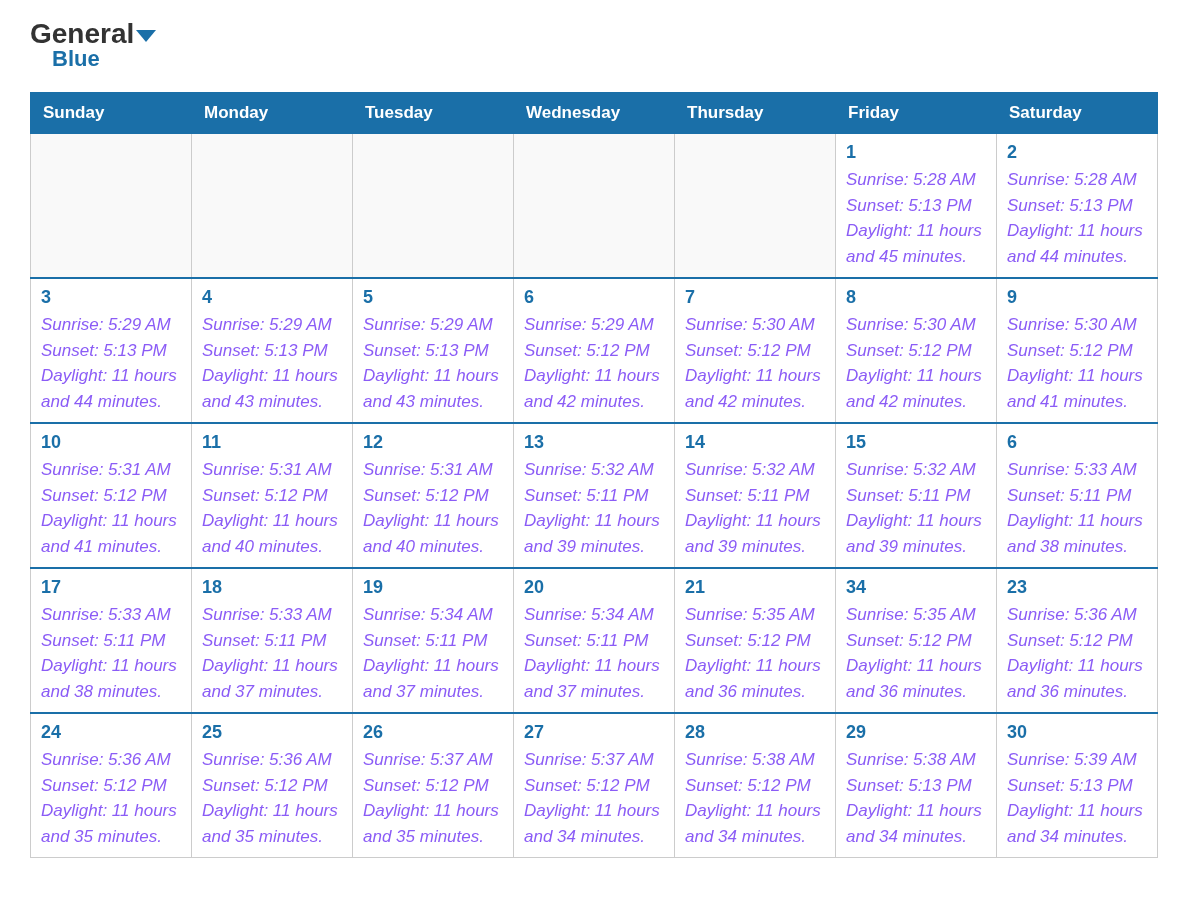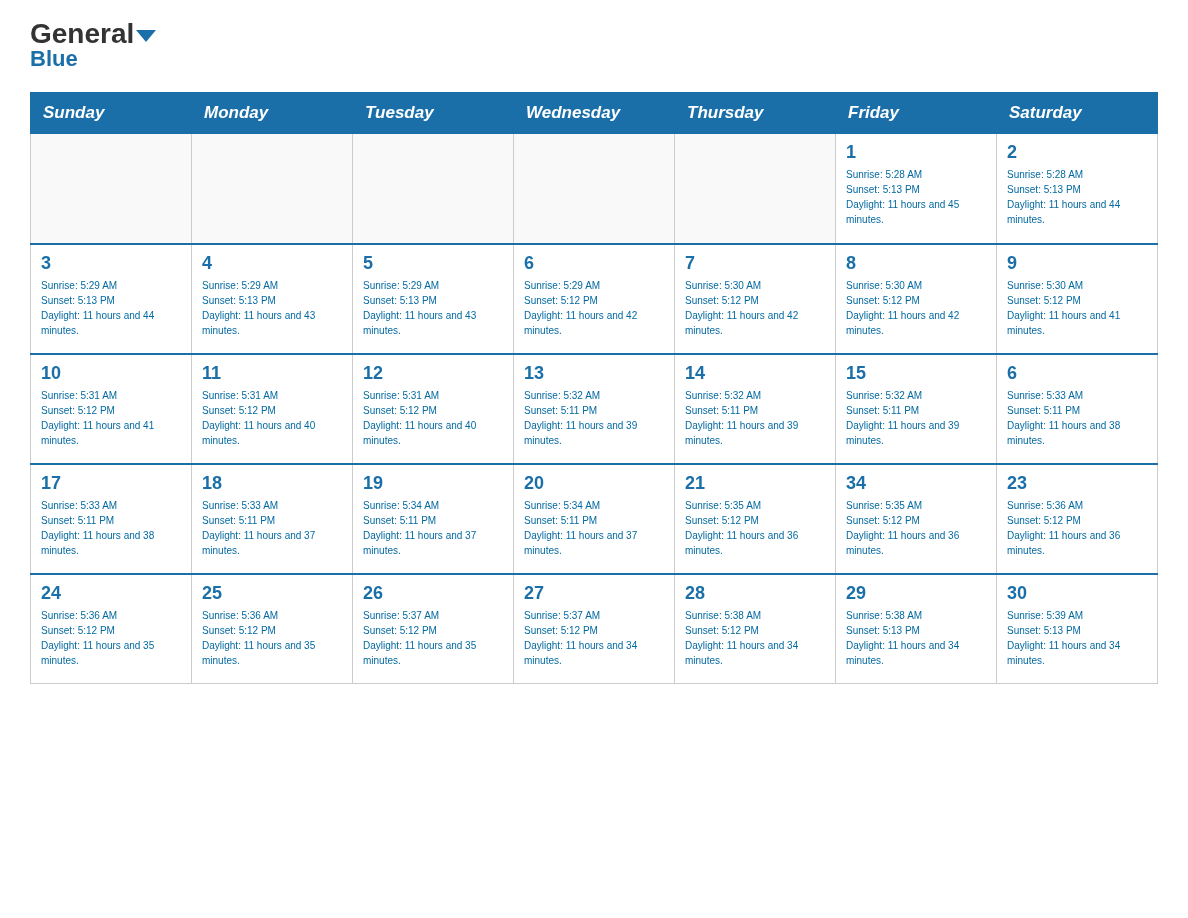--- a/index.html
+++ b/index.html
@@ -37,20 +37,21 @@
       border-right: 10px solid transparent;
       border-top: 12px solid #1a6fa8;
       margin-left: 2px;
       vertical-align: middle;
     }
     .logo-blue-text {
       font-size: 22px;
       font-weight: bold;
       color: #1a6fa8;
       margin-top: -2px;
+      margin-left: 22px;
     }
     .title-area {
       text-align: right;
     }
     .month-year {
       font-size: 52px;
       font-weight: bold;
       color: #222;
       line-height: 1.1;
     }
@@ -65,41 +66,41 @@
       border: 1px solid #ccc;
     }
     .calendar th {
       background-color: #1a6fa8;
       color: #fff;
       font-size: 17px;
       font-weight: bold;
       padding: 10px 12px;
       text-align: left;
       border: 1px solid #1a6fa8;
-      font-style: italic;
     }
     .calendar td {
       vertical-align: top;
       border: 1px solid #ccc;
       padding: 8px 10px;
       width: 14.28%;
       min-height: 110px;
       height: 110px;
     }
     .day-num {
       font-size: 18px;
       font-weight: bold;
       color: #1a6fa8;
       display: block;
       margin-bottom: 4px;
     }
     .day-info {
-      font-size: 10px;
-      color: #0369a1;
+      font-size: 17px;
+      color: #8b5cf6;
       line-height: 1.5;
+      font-style: italic;
     }
     .empty-cell {
       background: #f9f9f9;
     }
     .row-separator td {
       border-top: 2px solid #1a6fa8;
     }
   </style>
 </head>
 <body>

